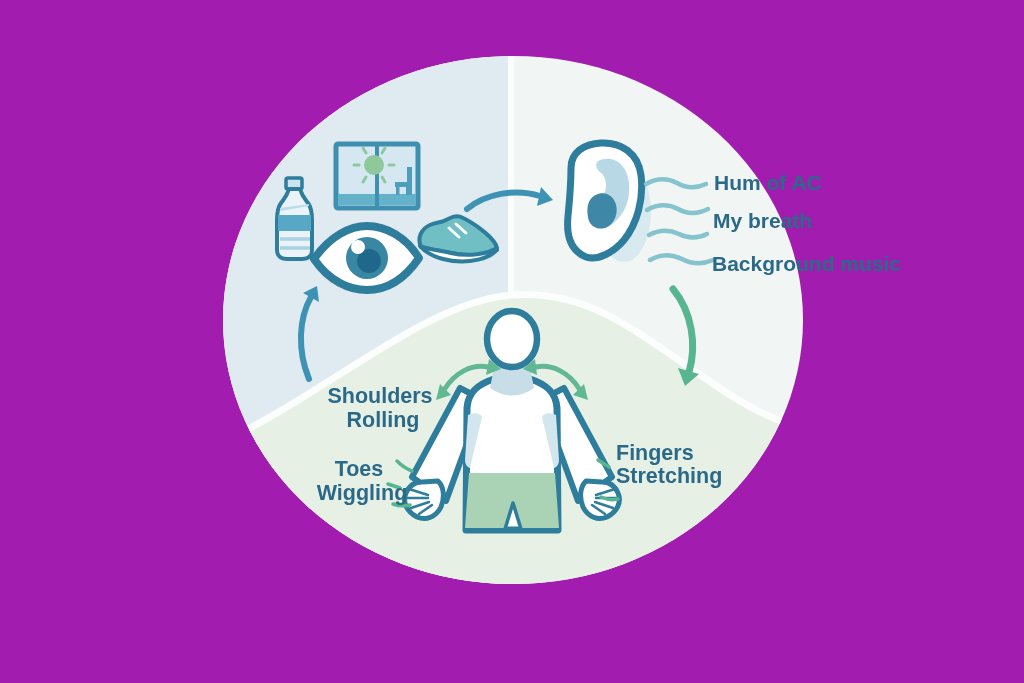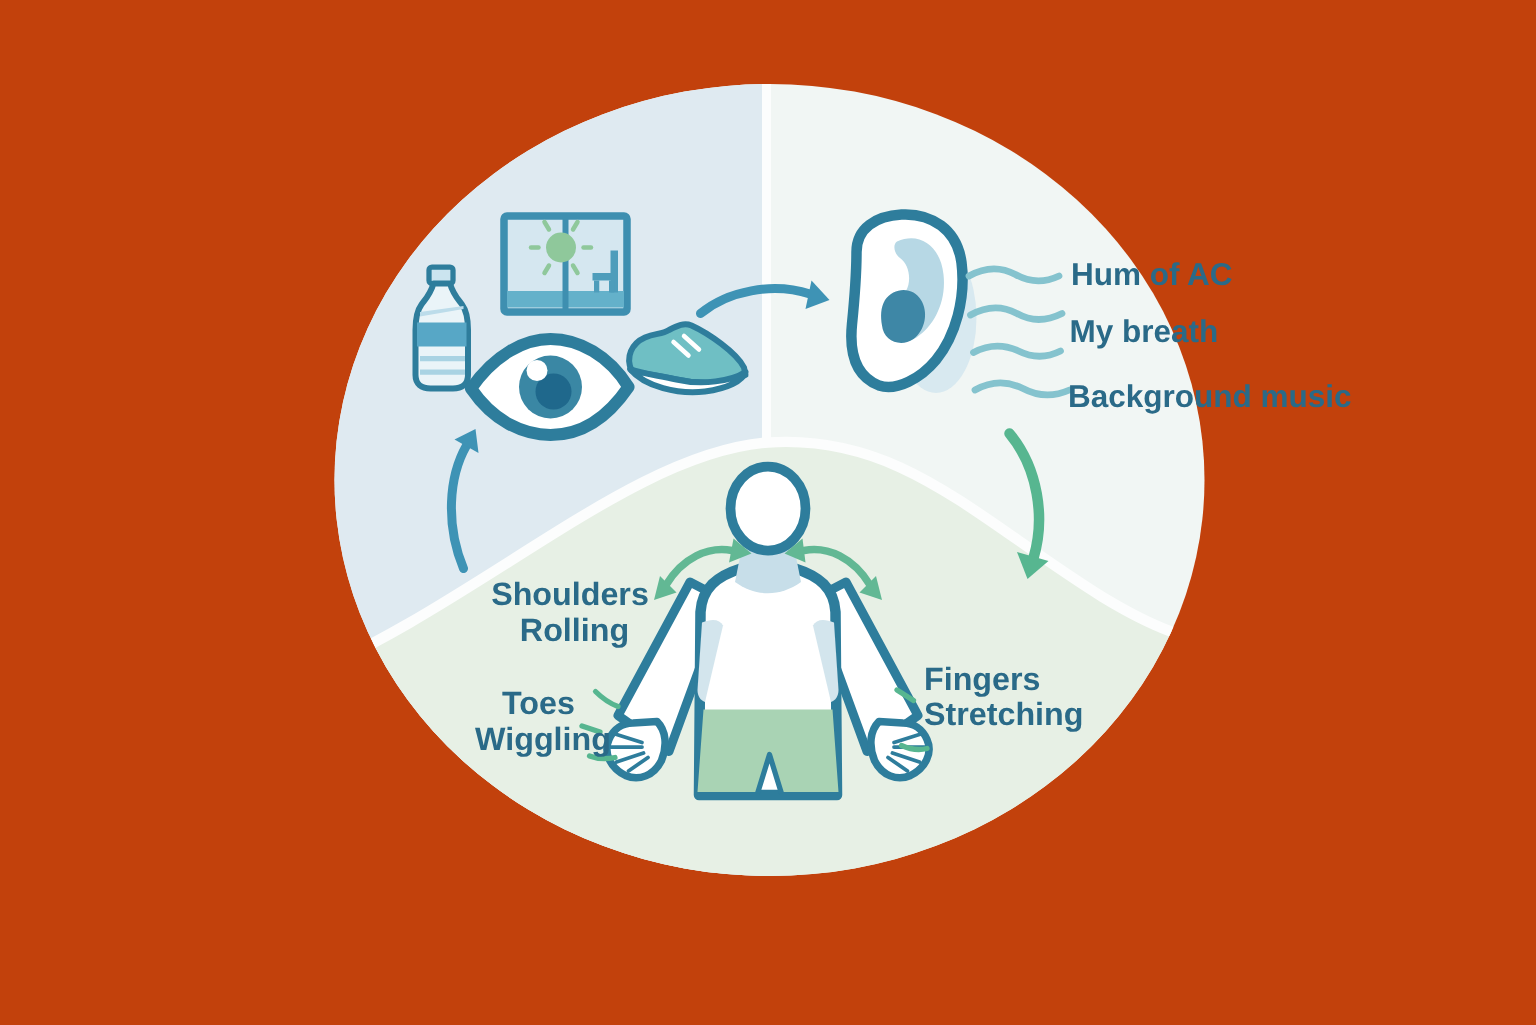--- a/index.html
+++ b/index.html
@@ -1,19 +1,19 @@
 <!DOCTYPE html>
 <html><head>
 <meta charset="utf-8">
 <style>
   html,body{margin:0;padding:0;background:#ffffff;}
   .canvas{
     position:relative;
     width:1024px;height:683px;
-    background:#c2410c;
+    background:#a21caf;
     overflow:hidden;
     font-family:"Liberation Sans", sans-serif;
   }
   svg{display:block;}
   text, tspan{
     font-family:"Liberation Sans", sans-serif;
     fill:#2a6a88;
     font-weight:600;
   }
   .hear-label{font-size:21px;}

